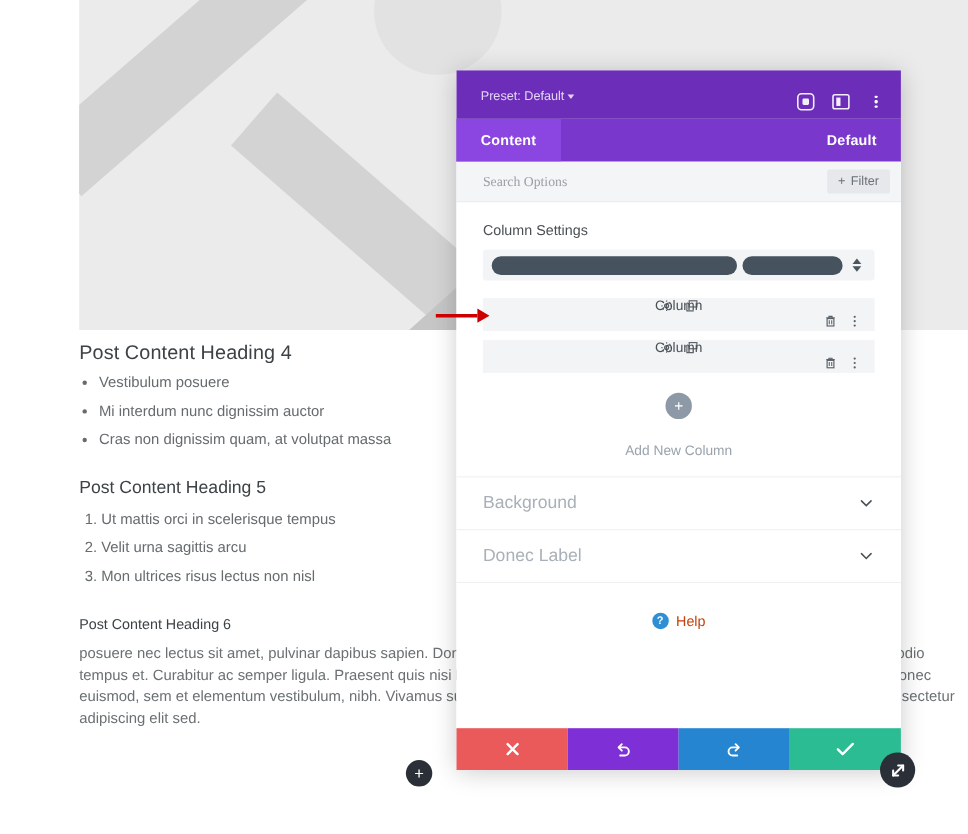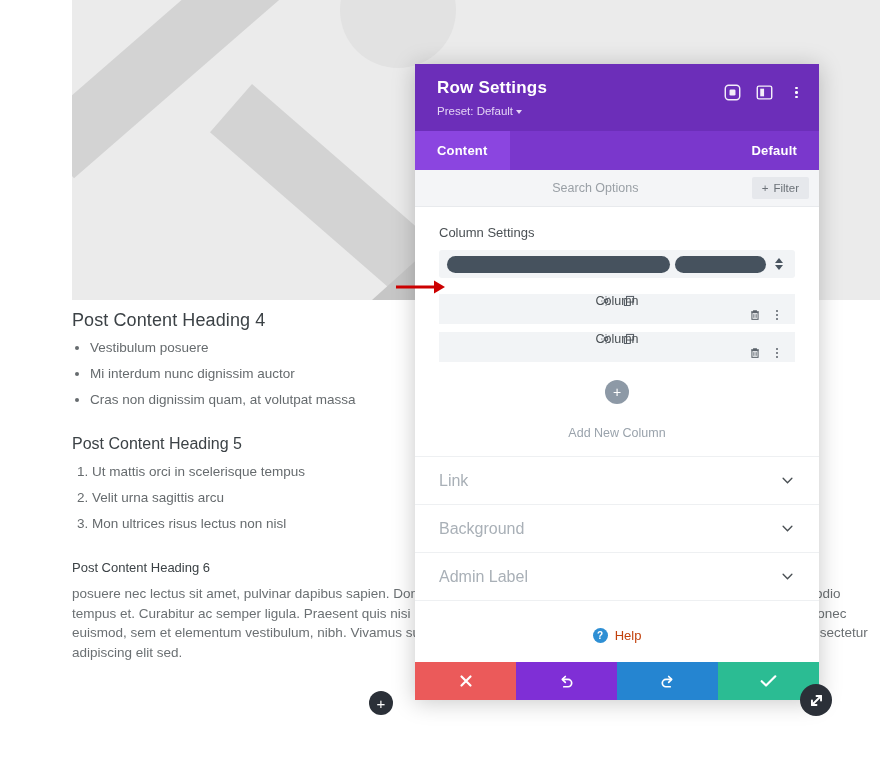--- a/index.html
+++ b/index.html
@@ -234,24 +234,23 @@
     padding: 0 10px 0 24px;
     height: 36px;
     flex: none;
   }
   .search-input {
     border: none;
     outline: none;
     background: transparent;
     font-size: 12.5px;
     color: #15803d;
-    font-family: Liberation Sans, sans-serif;
+    font-family: Liberation Serif, serif;
     flex: 1;
     padding: 0;
-    text-align: center;
   }
   .search-input::placeholder { color: #9aa0a6; }
   .filter-btn {
     background: #e6e8ec;
     color: #6b7177;
     font-size: 11.5px;
     padding: 5px 10px;
     border-radius: 2px;
     display: flex;
     align-items: center;
@@ -495,21 +494,20 @@
     <h6>Post Content Heading 6</h6>
     <p>posuere nec lectus sit amet, pulvinar dapibus sapien. Donec placerat, urna sed euismod. Proin dictum auctor mi, eu congue odio tempus et. Curabitur ac semper ligula. Praesent quis nisi ligula. Phasellus ne aliquet, condimentum est ut, vehicula sapien. Donec euismod, sem et elementum vestibulum, nibh. Vivamus sus tortor eget felis porttitor volutpat. Lorem ipsum dolor sit amet, consectetur adipiscing elit sed.</p>
   </div>
 
   <div class="page-add-btn">+</div>
 </div>
 
 <div id="modal">
 
   <div class="modal-header">
-    <div class="modal-title">Row Settings</div>
     <span class="modal-preset"><span>Preset: Default</span><span class="caret-tiny"></span></span>
 
     <div class="header-icons">
       <svg class="hicon" viewBox="0 0 20 20">
         <rect x="1.5" y="1.5" width="17" height="17" rx="4" fill="none" stroke="#ffffff" stroke-width="1.7"></rect>
         <rect x="6.5" y="6.5" width="7" height="7" rx="1.5" fill="#ffffff"></rect>
       </svg>
       <svg class="hicon" viewBox="0 0 20 20">
         <rect x="1.5" y="2.5" width="17" height="15" rx="2" fill="none" stroke="#ffffff" stroke-width="1.7"></rect>
         <rect x="5" y="5.5" width="4.5" height="9" fill="#ffffff"></rect>
@@ -607,33 +605,27 @@
       </div>
 
       <div class="add-col">
         <div class="circle">+</div>
         <span class="lbl">Add New Column</span>
       </div>
     </div>
 
     <div class="accordion">
       <div class="acc-item">
-        <span class="acc-title">Link</span>
-        <svg class="chev" viewBox="0 0 12 8">
-          <path d="M1 1.5L6 6.5L11 1.5" fill="none" stroke="#4a5054" stroke-width="1.6" stroke-linecap="round"></path>
-        </svg>
-      </div>
-      <div class="acc-item">
         <span class="acc-title">Background</span>
         <svg class="chev" viewBox="0 0 12 8">
           <path d="M1 1.5L6 6.5L11 1.5" fill="none" stroke="#4a5054" stroke-width="1.6" stroke-linecap="round"></path>
         </svg>
       </div>
       <div class="acc-item">
-        <span class="acc-title">Admin Label</span>
+        <span class="acc-title">Donec Label</span>
         <svg class="chev" viewBox="0 0 12 8">
           <path d="M1 1.5L6 6.5L11 1.5" fill="none" stroke="#4a5054" stroke-width="1.6" stroke-linecap="round"></path>
         </svg>
       </div>
     </div>
 
     <div class="help-row">
       <div class="help-wrap">
         <span class="help-badge">?</span>
         <span class="help-label">Help</span>

